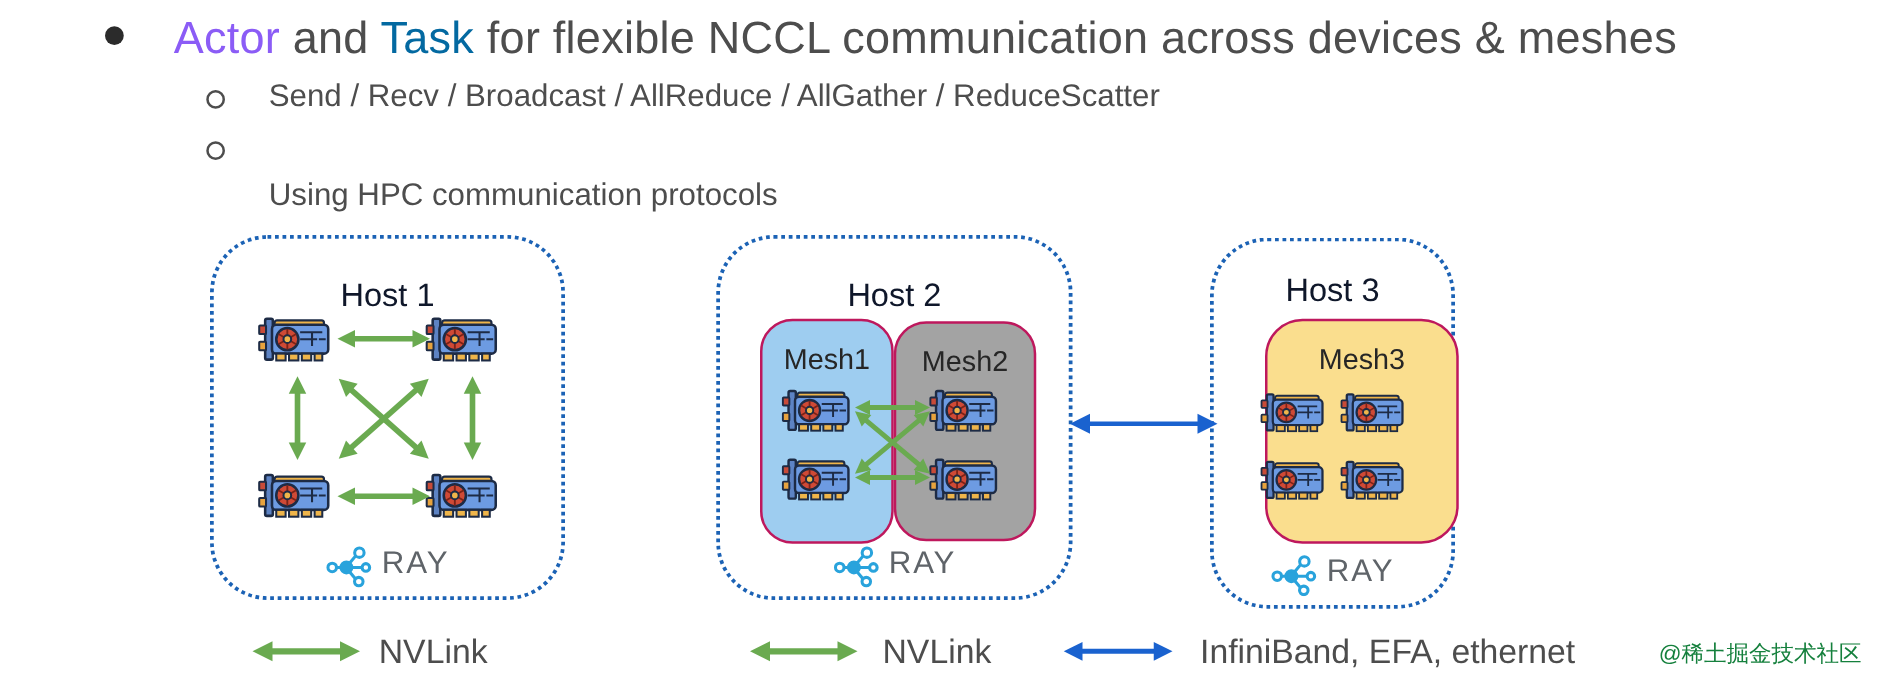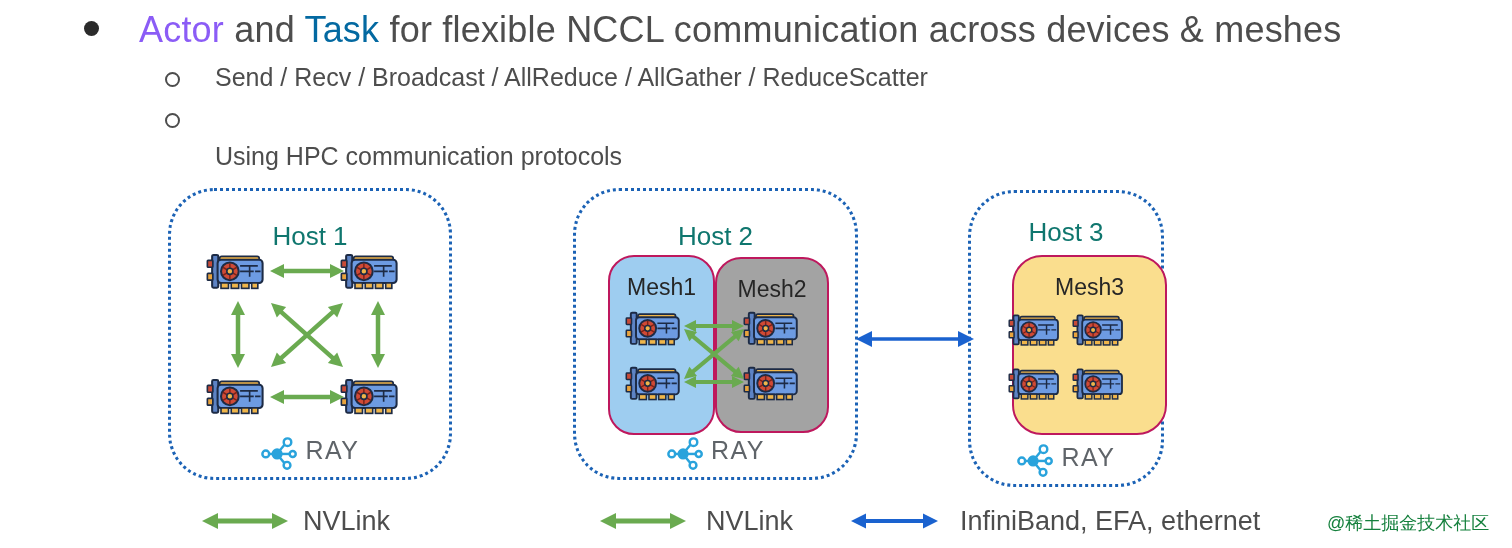--- a/index.html
+++ b/index.html
@@ -14,21 +14,21 @@
   .sub-circle{width:11px;height:11px;border:2px solid #4d4d4d;border-radius:50%;left:165px;}
   .sub-circle.b1{top:72px;} .sub-circle.b2{top:113px;}
   .sub-text{left:215px;font-size:25px;color:#4d4d4d;white-space:nowrap;}
   .sub-text.b1{top:63px;} .sub-text.b2{top:116px;margin-top:26px;}
 
   
   .host{border:3px dotted var(--dotted,#1b62b5);border-radius:46px;box-sizing:border-box;}
   .host1{left:168px;top:188px;width:284px;height:292px;}
   .host2{left:573px;top:188px;width:285px;height:292px;}
   .host3{left:968px;top:190px;width:196px;height:297px;}
-  .host-label{width:100%;text-align:center;margin-top:30px;font-size:26px;color:#0f766e;}
+  .host-label{width:100%;text-align:center;margin-top:30px;font-size:26px;color:#0f172a;}
   .host3 .host-label{margin-top:24px;}
 
   
   .mesh{border:2px solid #be185d;box-sizing:border-box;}
   .mesh-label{width:100%;text-align:center;margin-top:17px;font-size:23px;color:#262626;}
   .mesh1{left:32px;top:64px;width:107px;height:180px;border-radius:26px;z-index:2;}
   .mesh2{left:139px;top:66px;width:114px;height:176px;border-radius:26px;z-index:1;}
   .mesh3{left:21px;top:62px;width:155px;height:180px;border-radius:30px;margin-left:20px;}
 
   

